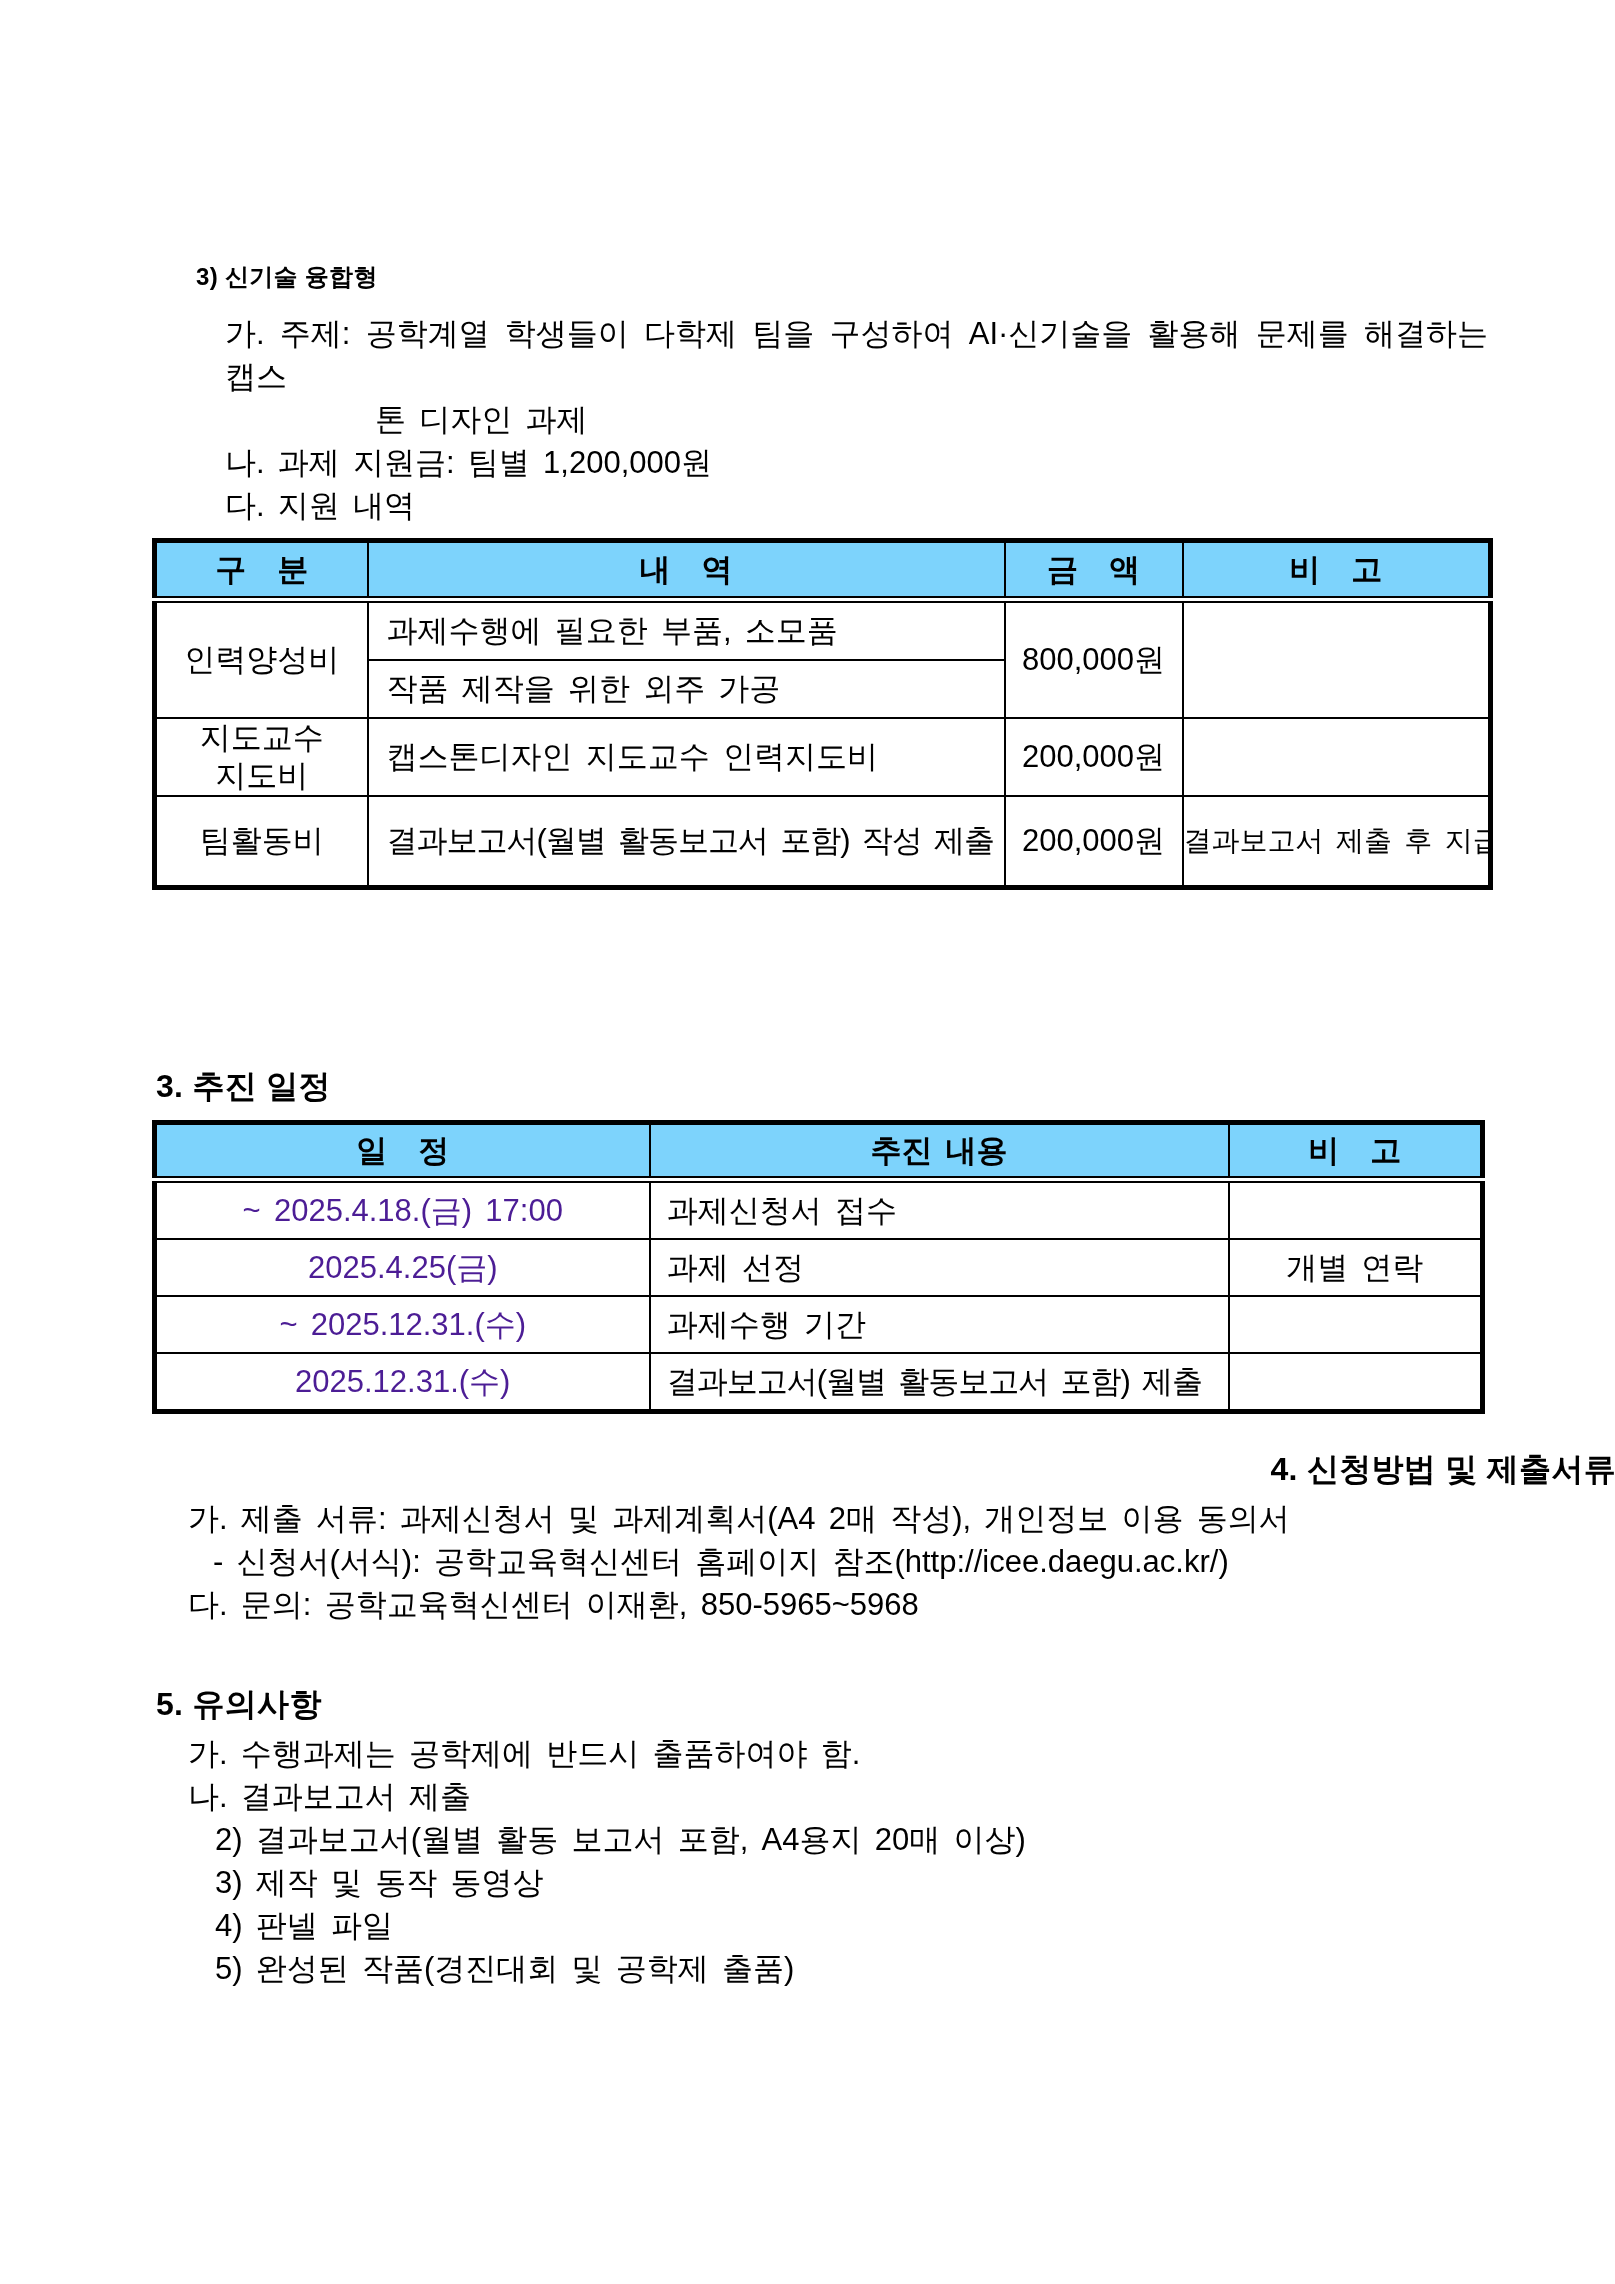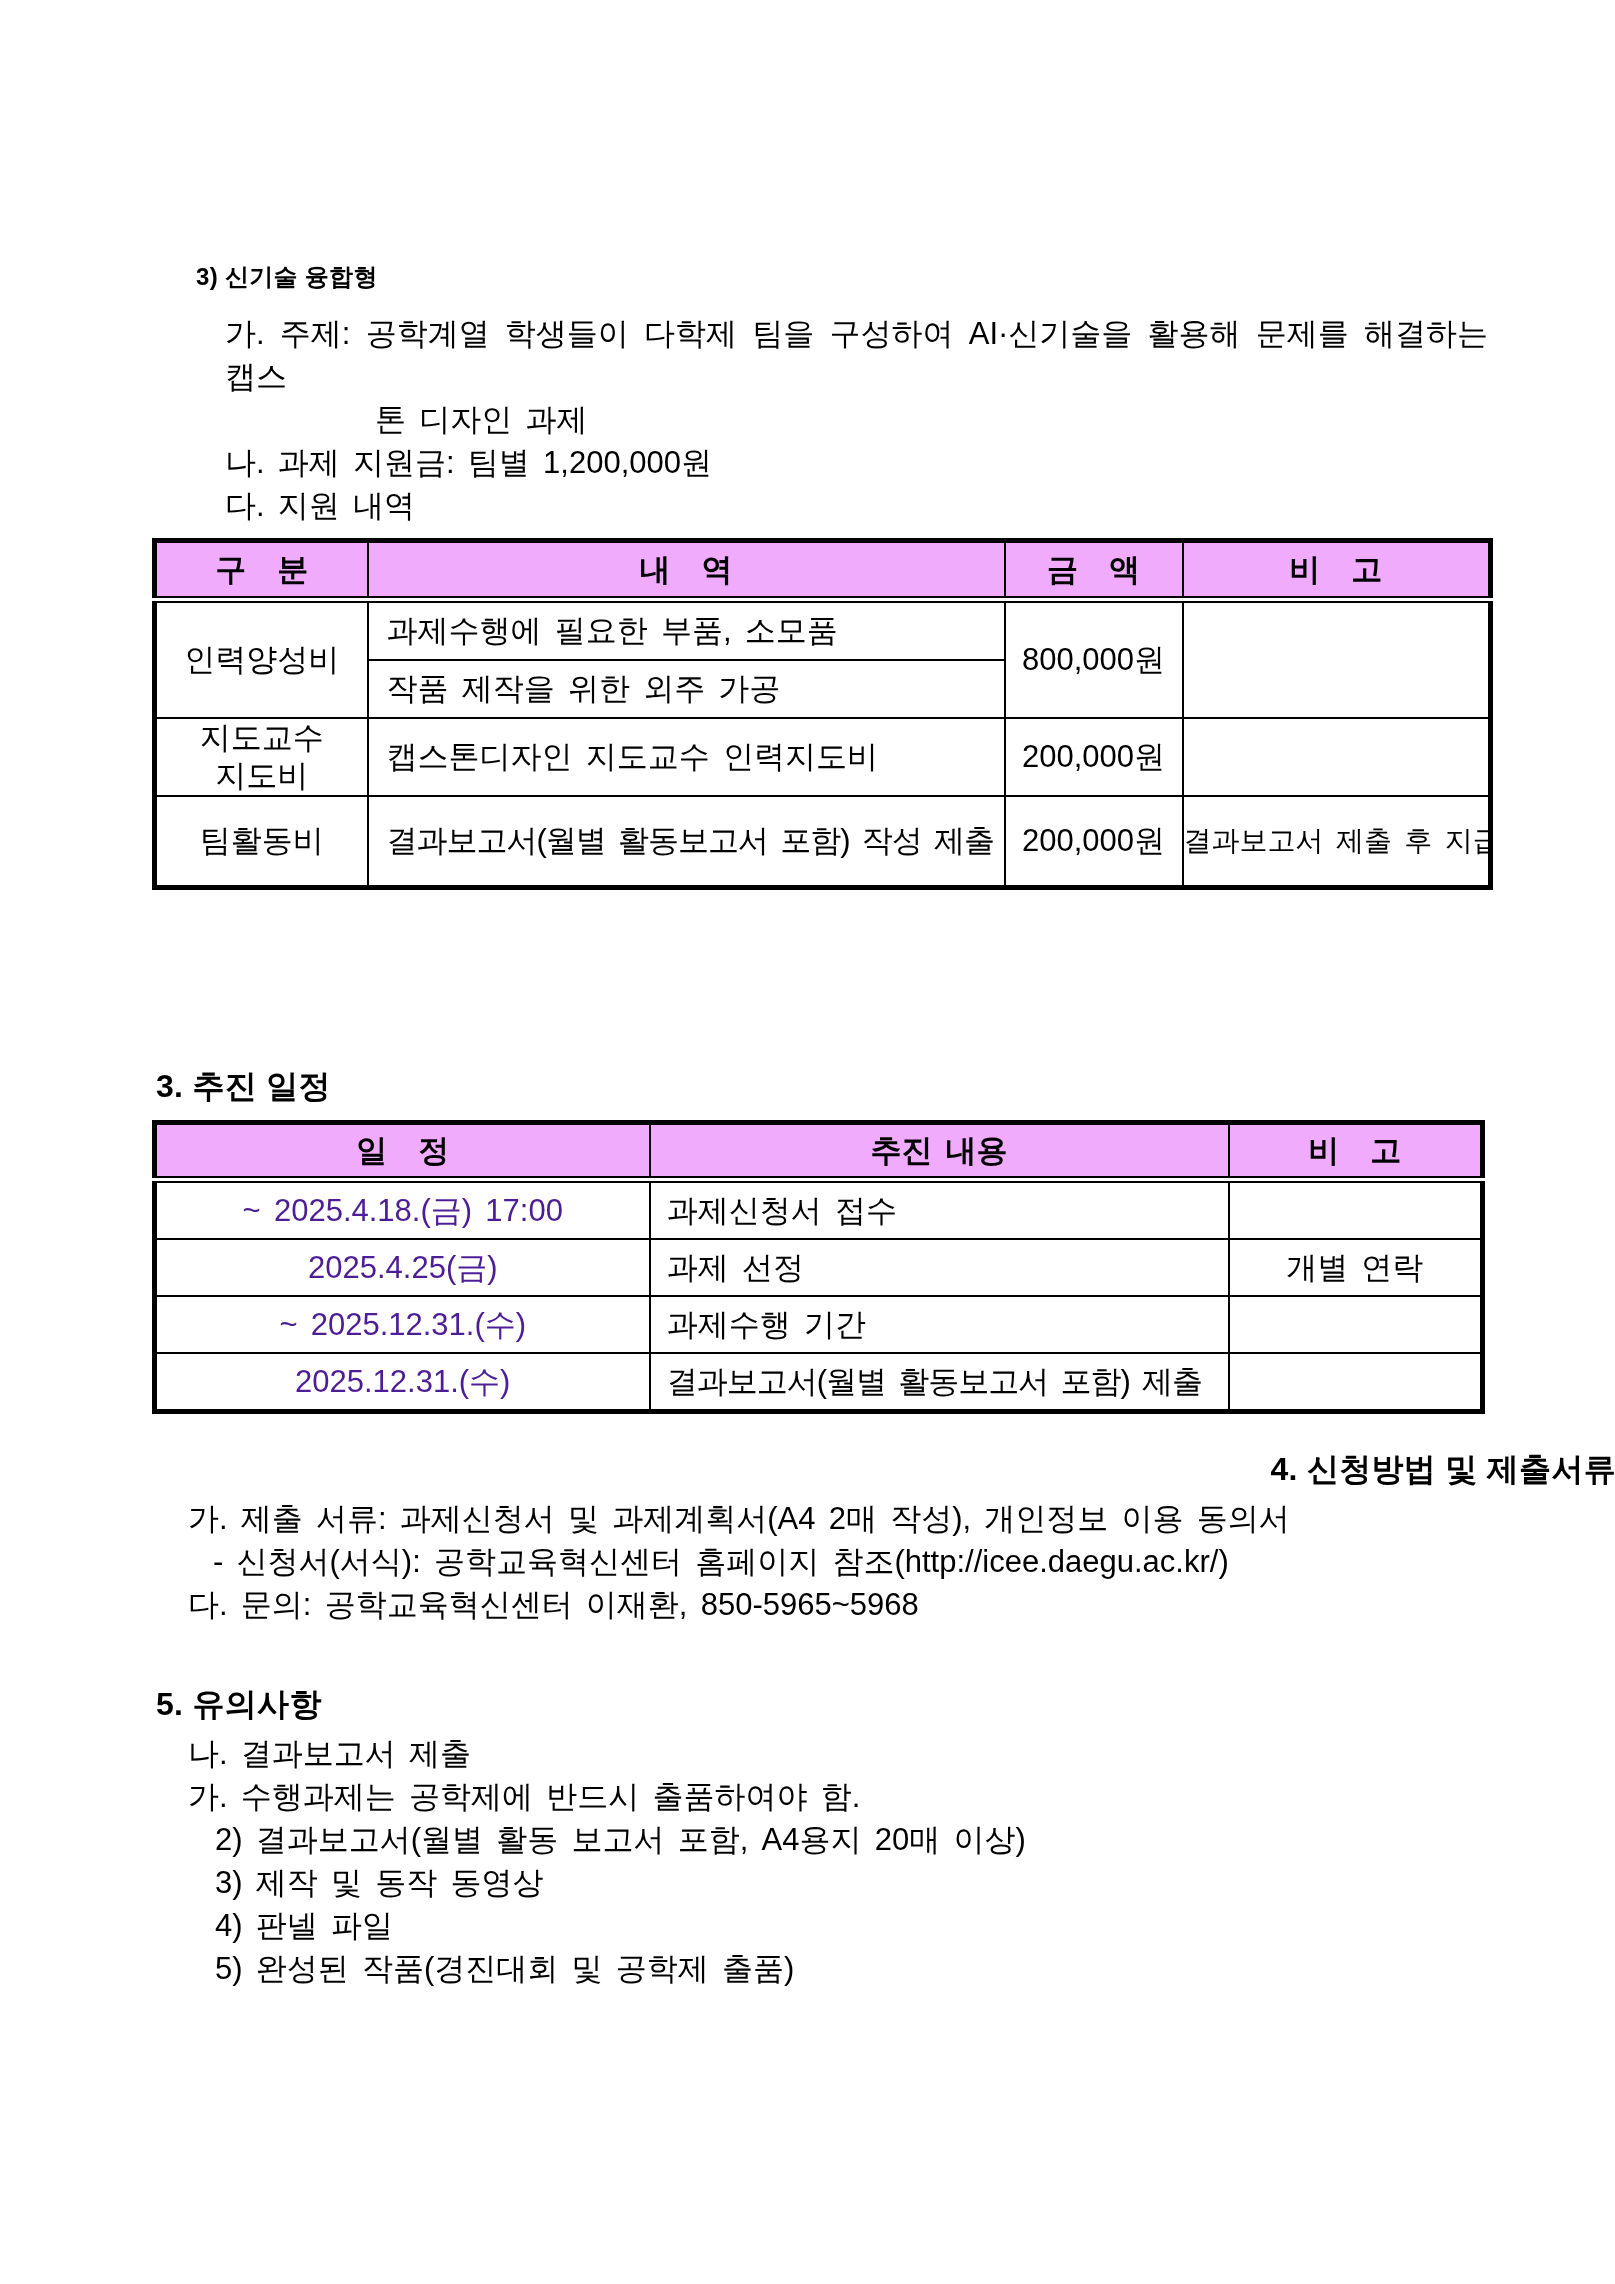--- a/index.html
+++ b/index.html
@@ -42,21 +42,21 @@
     background:#fff;
   }
   .tbl th,.tbl td{
     border:2px solid #000;
     font-size:31px;
     padding:0;overflow:hidden;
     text-align:center;vertical-align:middle;
     word-spacing:4.6px;
   }
   .tbl th{
-    background:#f0abfc;
+    background:#7dd3fc;
     font-weight:bold;
     border-bottom:7.2px double #000;
   }
   #support-table{width:1336px;}
   #support-table th{height:53px;}
   .row-sub td{height:56px;text-align:center;}
   .row-advisor td{height:76px;border-top:2.6px solid #000;}
   .row-team td{height:88px;border-top:2.6px solid #000;}
   .detail-cell{text-align:left !important;padding-left:18px !important;}
   .divider-top{border-top:2.6px solid #7a7a7a !important;}
@@ -173,22 +173,22 @@
       </tr>
     </tbody>
       </table>
 
     <div class="sec-heading gap-sec4">4. 신청방법 및 제출서류</div>
     <div class="sec-item">가. 제출 서류: 과제신청서 및 과제계획서(A4 2매 작성), 개인정보 이용 동의서</div>
     <div class="dash-item">- 신청서(서식): 공학교육혁신센터 홈페이지 참조(http://icee.daegu.ac.kr/)</div>
     <div class="sec-item">다. 문의: 공학교육혁신센터 이재환, 850-5965~5968</div>
 
     <div class="sec-heading gap-sec5">5. 유의사항</div>
+    <div class="sec-item">가. 수행과제는 공학제에 반드시 출품하여야 함.</div>
     <div class="sec-item">나. 결과보고서 제출</div>
-    <div class="sec-item">가. 수행과제는 공학제에 반드시 출품하여야 함.</div>
     <div class="num-item">2) 결과보고서(월별 활동 보고서 포함, A4용지 20매 이상)</div>
     <div class="num-item">3) 제작 및 동작 동영상</div>
     <div class="num-item">4) 판넬 파일</div>
     <div class="num-item">5) 완성된 작품(경진대회 및 공학제 출품)</div>
 
   </div>
 </div>
 
 
 </body></html>

